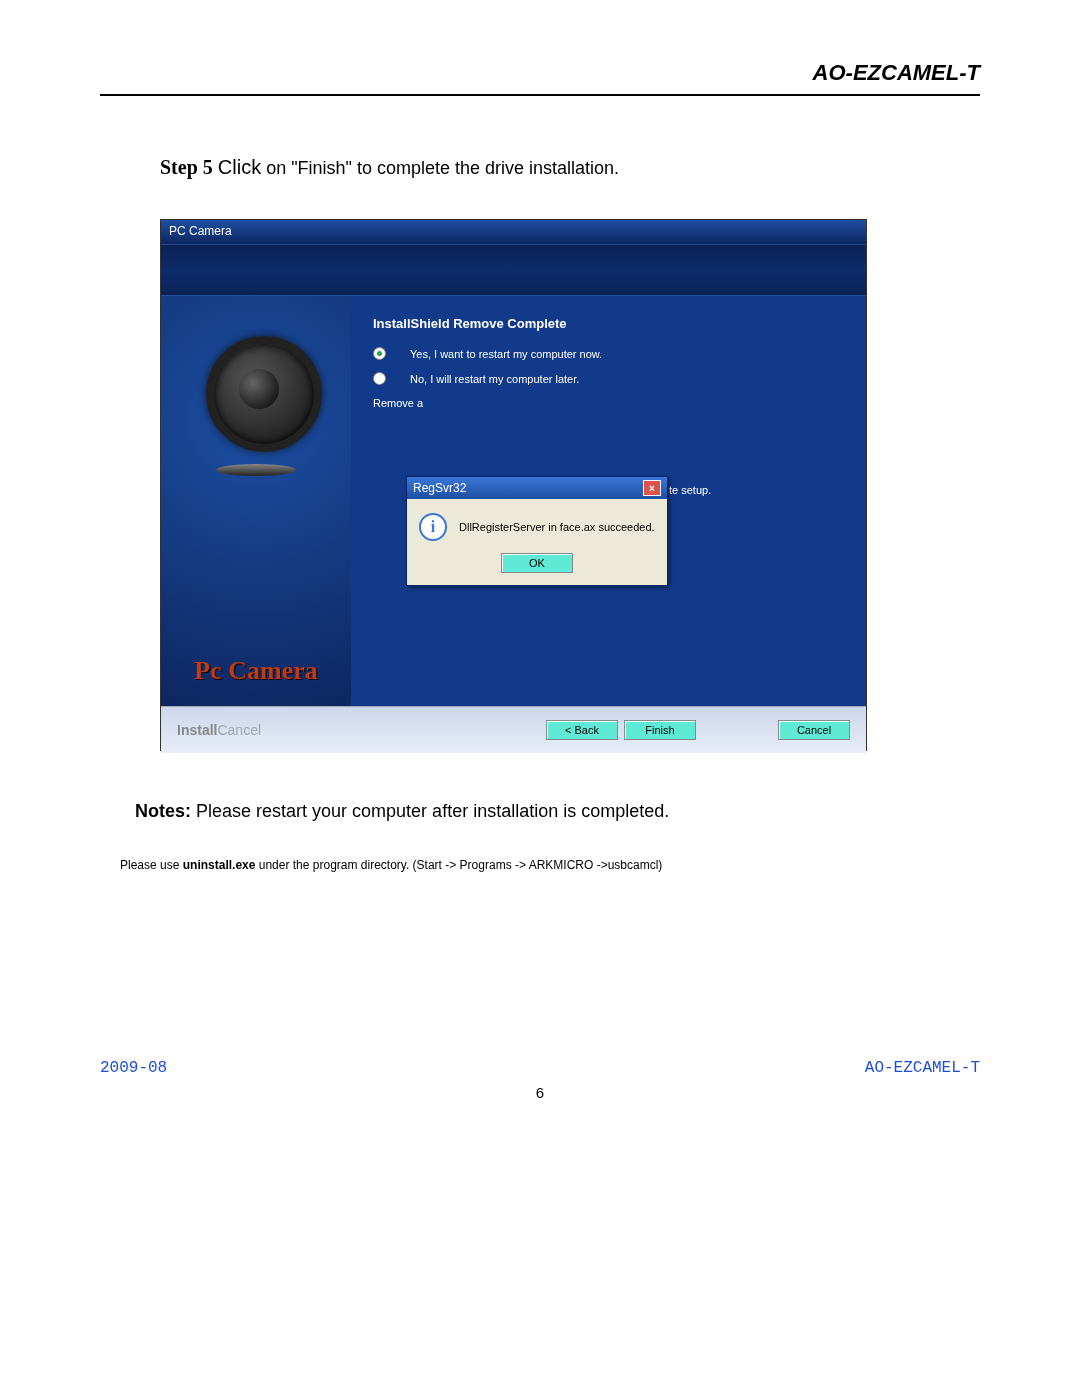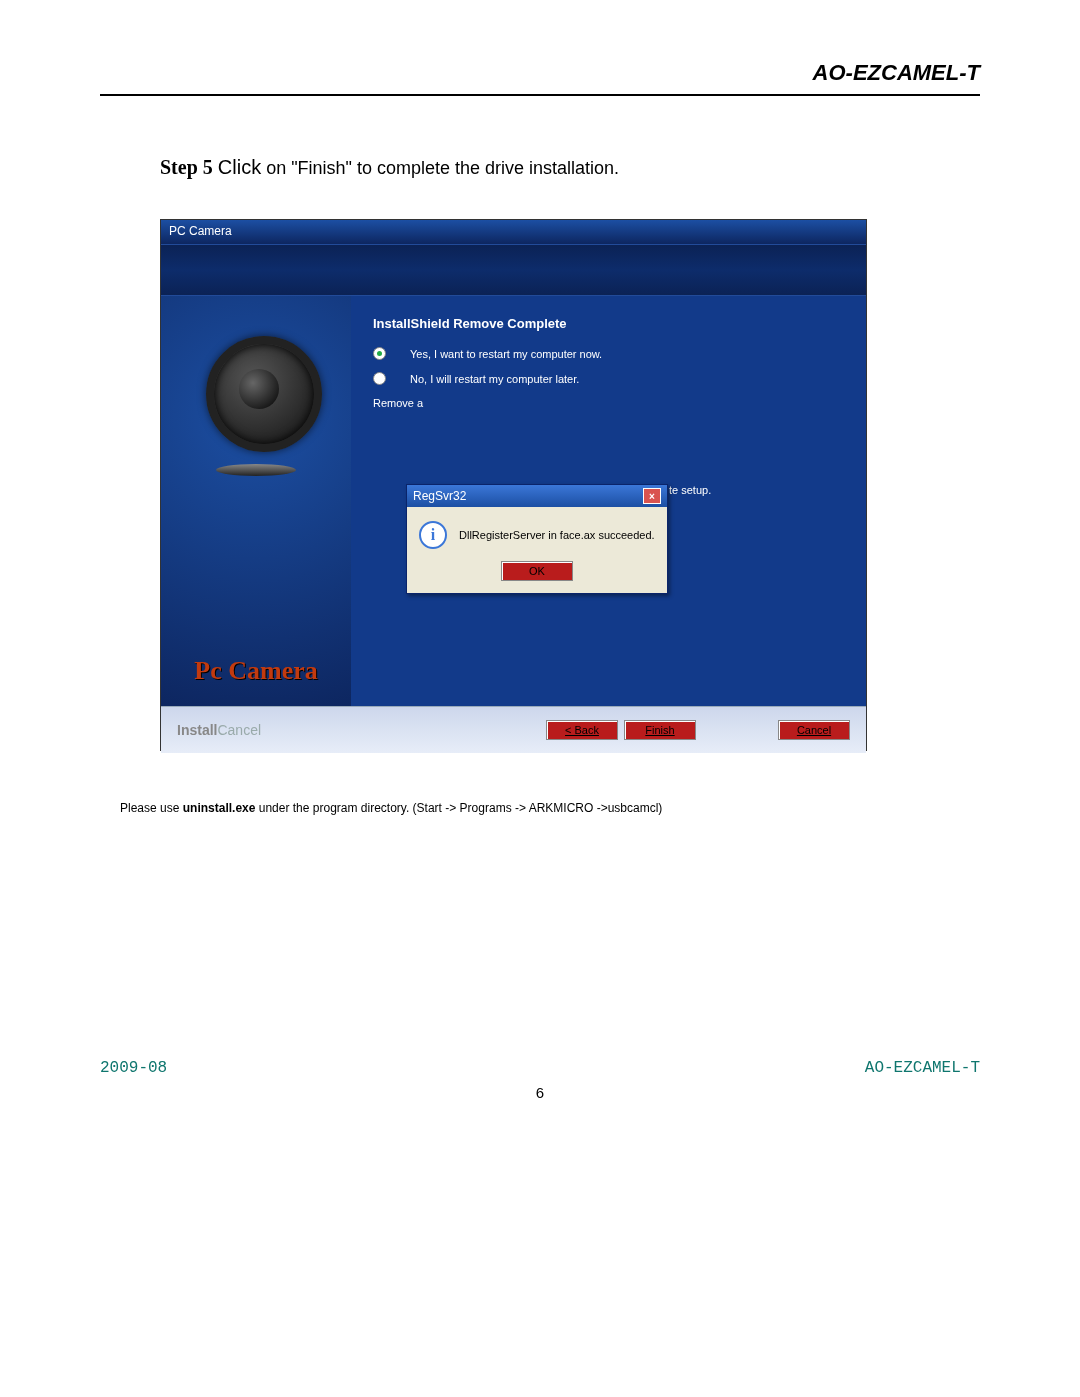--- a/index.html
+++ b/index.html
@@ -113,21 +113,21 @@
   .ss-desc { font-size: 11px; line-height: 1.4; margin-bottom: 50px; }
   .radio-row { display: flex; align-items: center; gap: 24px; margin: 12px 0; font-size: 11px; }
   .radio-dot {
     width: 11px; height: 11px; border-radius: 50%; border: 1px solid #888;
     background: #fff; display:inline-flex; align-items:center; justify-content:center;
   }
   .radio-dot.sel::after { content:""; width:5px; height:5px; border-radius:50%; background:#2a4; display:block; }
   .remove-row { font-size: 11px; margin-top: 8px; }
   .popup {
     position: absolute;
-    left: 55px; top: 188px;
+    left: 55px; top: 180px;
     width: 260px;
     background: #ece9d8;
     border: 1px solid #0a246a;
     box-shadow: 2px 2px 4px rgba(0,0,0,0.4);
   }
   .popup-title {
     background: linear-gradient(#3b77d8,#1c4fa3);
     color: #fff;
     font-size: 12px;
     padding: 3px 6px;
@@ -159,40 +159,40 @@
     background: #fff; border: 2px solid #3b77d8;
     color: #3b77d8; font-weight: bold;
     display: inline-flex; align-items:center; justify-content:center;
     font-family: serif; font-size: 16px;
   }
   .popup-footer { text-align: center; padding: 8px 0 12px; }
   .win-btn {
     min-width: 72px;
     padding: 3px 4px;
     font-size: 11px;
-    background: #b91c1c;
+    background: #5eead4;
     border: 1px solid #888;
     box-shadow: 1px 1px 0 #fff inset;
     cursor: pointer;
   }
   .te-setup {
     position:absolute; left: 318px; top: 188px; font-size:11px; color:#fff;
   }
   .ss-footer {
     height: 46px;
     background: linear-gradient(#cdd7ec,#e7edf8);
     display: flex;
     align-items: center;
     justify-content: space-between;
     padding: 0 16px;
     border-top: 1px solid #9ab;
   }
   .install-shield { font-family: Arial; font-size: 14px; color: #9aa; }
   .install-shield b { color:#888; }
-  .ss-footer-btns { display: flex; gap: 6px; text-decoration: underline; }
+  .ss-footer-btns { display: flex; gap: 6px; }
   .notes-line { font-size: 18px; margin-left: 35px; margin-bottom: 36px; }
   .notes-line .bold { font-weight: bold; }
   .section-head {
     font-family: "Times New Roman", serif;
     font-size: 24px;
     font-weight: bold;
     text-decoration: underline;
     margin-bottom: 28px;
     margin-left: 20px;
   }
@@ -200,21 +200,21 @@
   .body-line .bold { font-weight: bold; }
   .footer {
     position: absolute;
     bottom: 40px;
     left: 100px;
     right: 100px;
     display: flex;
     justify-content: space-between;
     font-family: "Courier New", monospace;
     font-size: 16px;
-    color: #0f766e;
+    color: #1d4ed8;
   }
   .page-num {
     position: absolute;
     bottom: 16px;
     left: 0; right: 0;
     text-align: center;
     font-size: 15px;
   }
 </style>
 </head>
@@ -276,20 +276,23 @@
       </div>
       <div class="ss-footer-btns">
         <button class="win-btn">&lt; Back</button>
         <button class="win-btn">Finish</button>
         <span style="width:70px"></span>
         <button class="win-btn">Cancel</button>
       </div>
     </div>
   </div>
 
+  <div class="notes-line">
+    <span class="bold">Notes:</span><span> Please restart your computer after installation is completed.</span>
+  </div>
 
 
   <div class="body-line">
     <span>Please use </span><span class="bold">uninstall.exe</span><span> under the program directory. (Start -&gt; Programs -&gt; ARKMICRO -&gt;usbcamcl)</span>
   </div>
 
   <div class="footer">
     <span>2009-08</span>
     <span>AO-EZCAMEL-T</span>
   </div>

